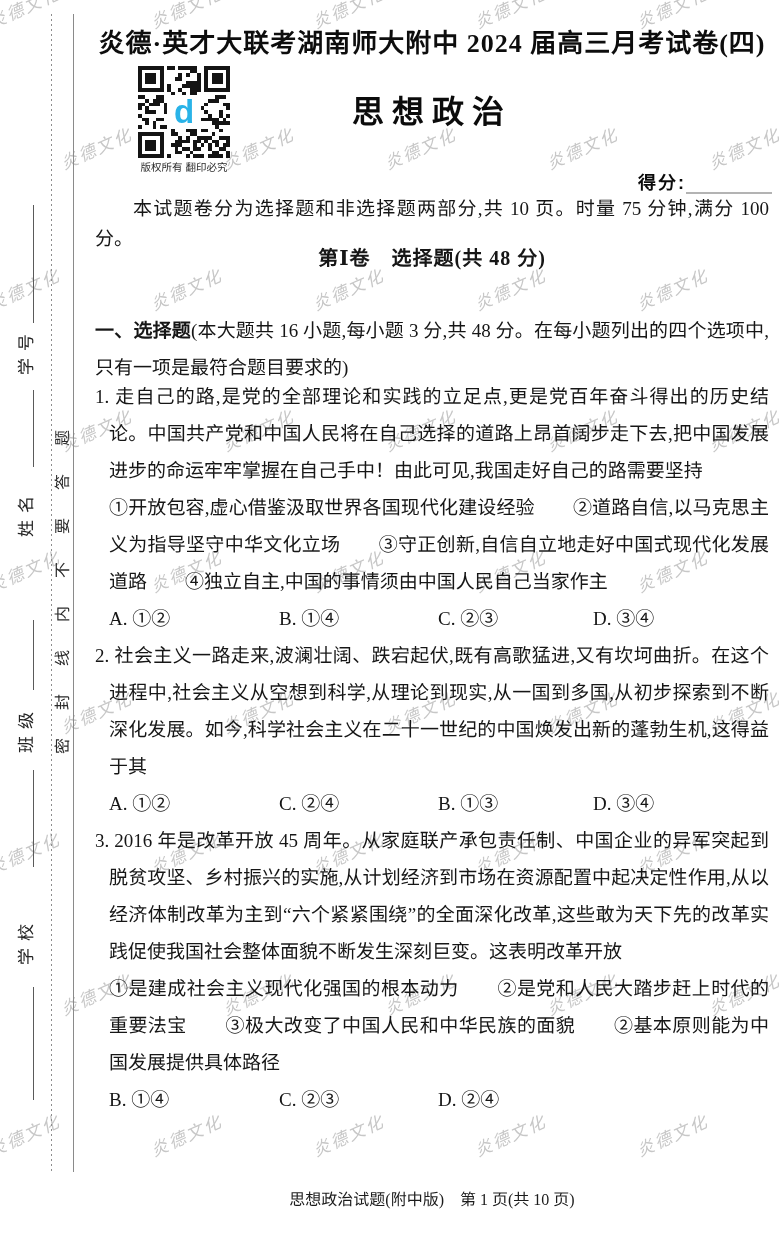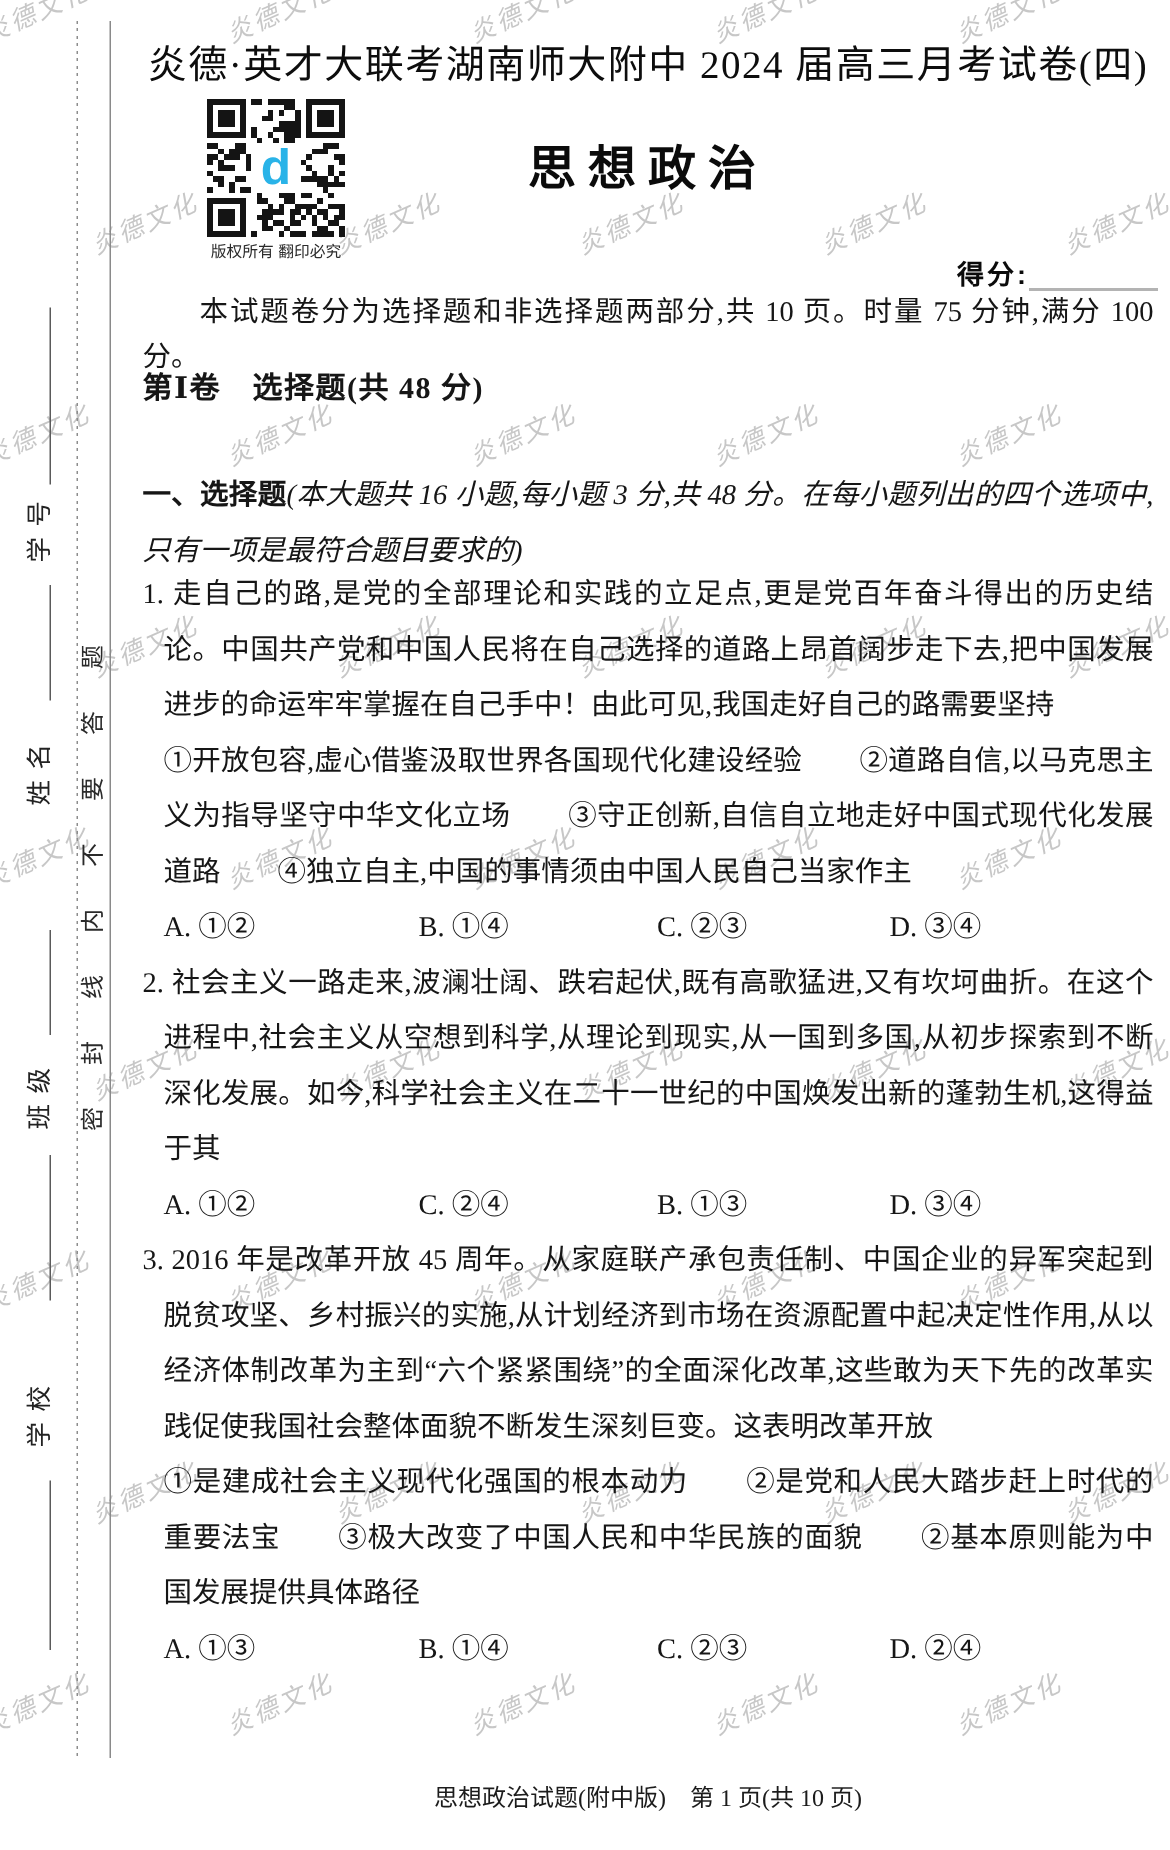--- a/index.html
+++ b/index.html
@@ -23,21 +23,21 @@
     position:absolute;left:-5px;width:64px;height:22px;line-height:22px;text-align:center;
     font-size:17px;letter-spacing:7px;transform:rotate(-90deg);color:#222;
   }
   .seal{
     position:absolute;left:-113px;top:568px;width:352px;height:20px;line-height:20px;
     text-align:center;font-size:16px;letter-spacing:28px;transform:rotate(-90deg);color:#2a2a2a;
   }
   
   .head-title{
     position:absolute;left:95px;top:22px;width:674px;text-align:center;
-    font-size:26px;font-weight:normal;letter-spacing:1px;color:#0d0d0d;
+    font-size:26px;font-weight:bold;letter-spacing:1px;color:#0d0d0d;
   }
   .qr-box{position:absolute;left:138px;top:66px;width:92px;height:92px;}
   .qr-box svg{display:block;width:92px;height:92px;}
   .qr-caption{
     position:absolute;left:124px;top:159px;width:120px;text-align:center;
     font-size:10.5px;color:#2b2b2b;font-family:"Liberation Sans","DejaVu Sans",sans-serif;
   }
   .subject-title{
     position:absolute;left:95px;top:86px;width:674px;text-align:center;
     font-size:32px;font-weight:bold;letter-spacing:8px;
@@ -50,29 +50,29 @@
   }
   .score-underline{
     display:inline-block;width:86px;height:20px;border-bottom:2px solid #b3b3b3;vertical-align:bottom;
   }
   
   .intro{
     position:absolute;left:95px;top:194px;width:674px;font-size:19px;line-height:30px;
     text-indent:2em;text-align:justify;
   }
   .section-heading{
-    position:absolute;left:95px;top:242px;width:674px;text-align:left;
+    position:absolute;left:95px;top:242px;width:674px;text-align:center;
     font-size:20px;font-weight:bold;letter-spacing:1px;
   }
   .part-intro{
     position:absolute;left:95px;top:312px;width:674px;font-size:19px;line-height:37px;
     text-align:justify;
   }
   .part-label{font-weight:bold;}
-  .kai{font-style:italic;}
+  .kai{}
   .questions{
     position:absolute;left:95px;top:378px;width:674px;font-size:19px;line-height:37px;
   }
   .question{padding-left:14px;}
   .qtext{text-indent:-14px;text-align:justify;}
   .qnum{margin-right:5px;}
   .qstatements{text-align:justify;}
   .qchoices{display:flex;align-items:center;}
   .qchoices span:nth-child(1){flex:0 0 170px;}
   .qchoices span:nth-child(2){flex:0 0 159px;}
@@ -363,21 +363,20 @@
           <span>C. ②④</span>
           <span>B. ①③</span>
           <span>D. ③④</span>
         </div>
     </div>
 
     <div class="question">
       <div class="qtext"><span class="qnum">3.</span><span class="qstem">2016 年是改革开放 45 周年。从家庭联产承包责任制、中国企业的异军突起到脱贫攻坚、乡村振兴的实施,从计划经济到市场在资源配置中起决定性作用,从以经济体制改革为主到“六个紧紧围绕”的全面深化改革,这些敢为天下先的改革实践促使我国社会整体面貌不断发生深刻巨变。这表明改革开放</span></div>
       <div class="qstatements">①是建成社会主义现代化强国的根本动力　　②是党和人民大踏步赶上时代的重要法宝　　③极大改变了中国人民和中华民族的面貌　　②基本原则能为中国发展提供具体路径</div>
       <div class="qchoices">
-          <span>A. ①③</span>
           <span>B. ①④</span>
           <span>C. ②③</span>
           <span>D. ②④</span>
         </div>
     </div>
   </div>
 
   <div class="footer">思想政治试题(附中版)　第 1 页(共 10 页)</div>
 
 </div>

